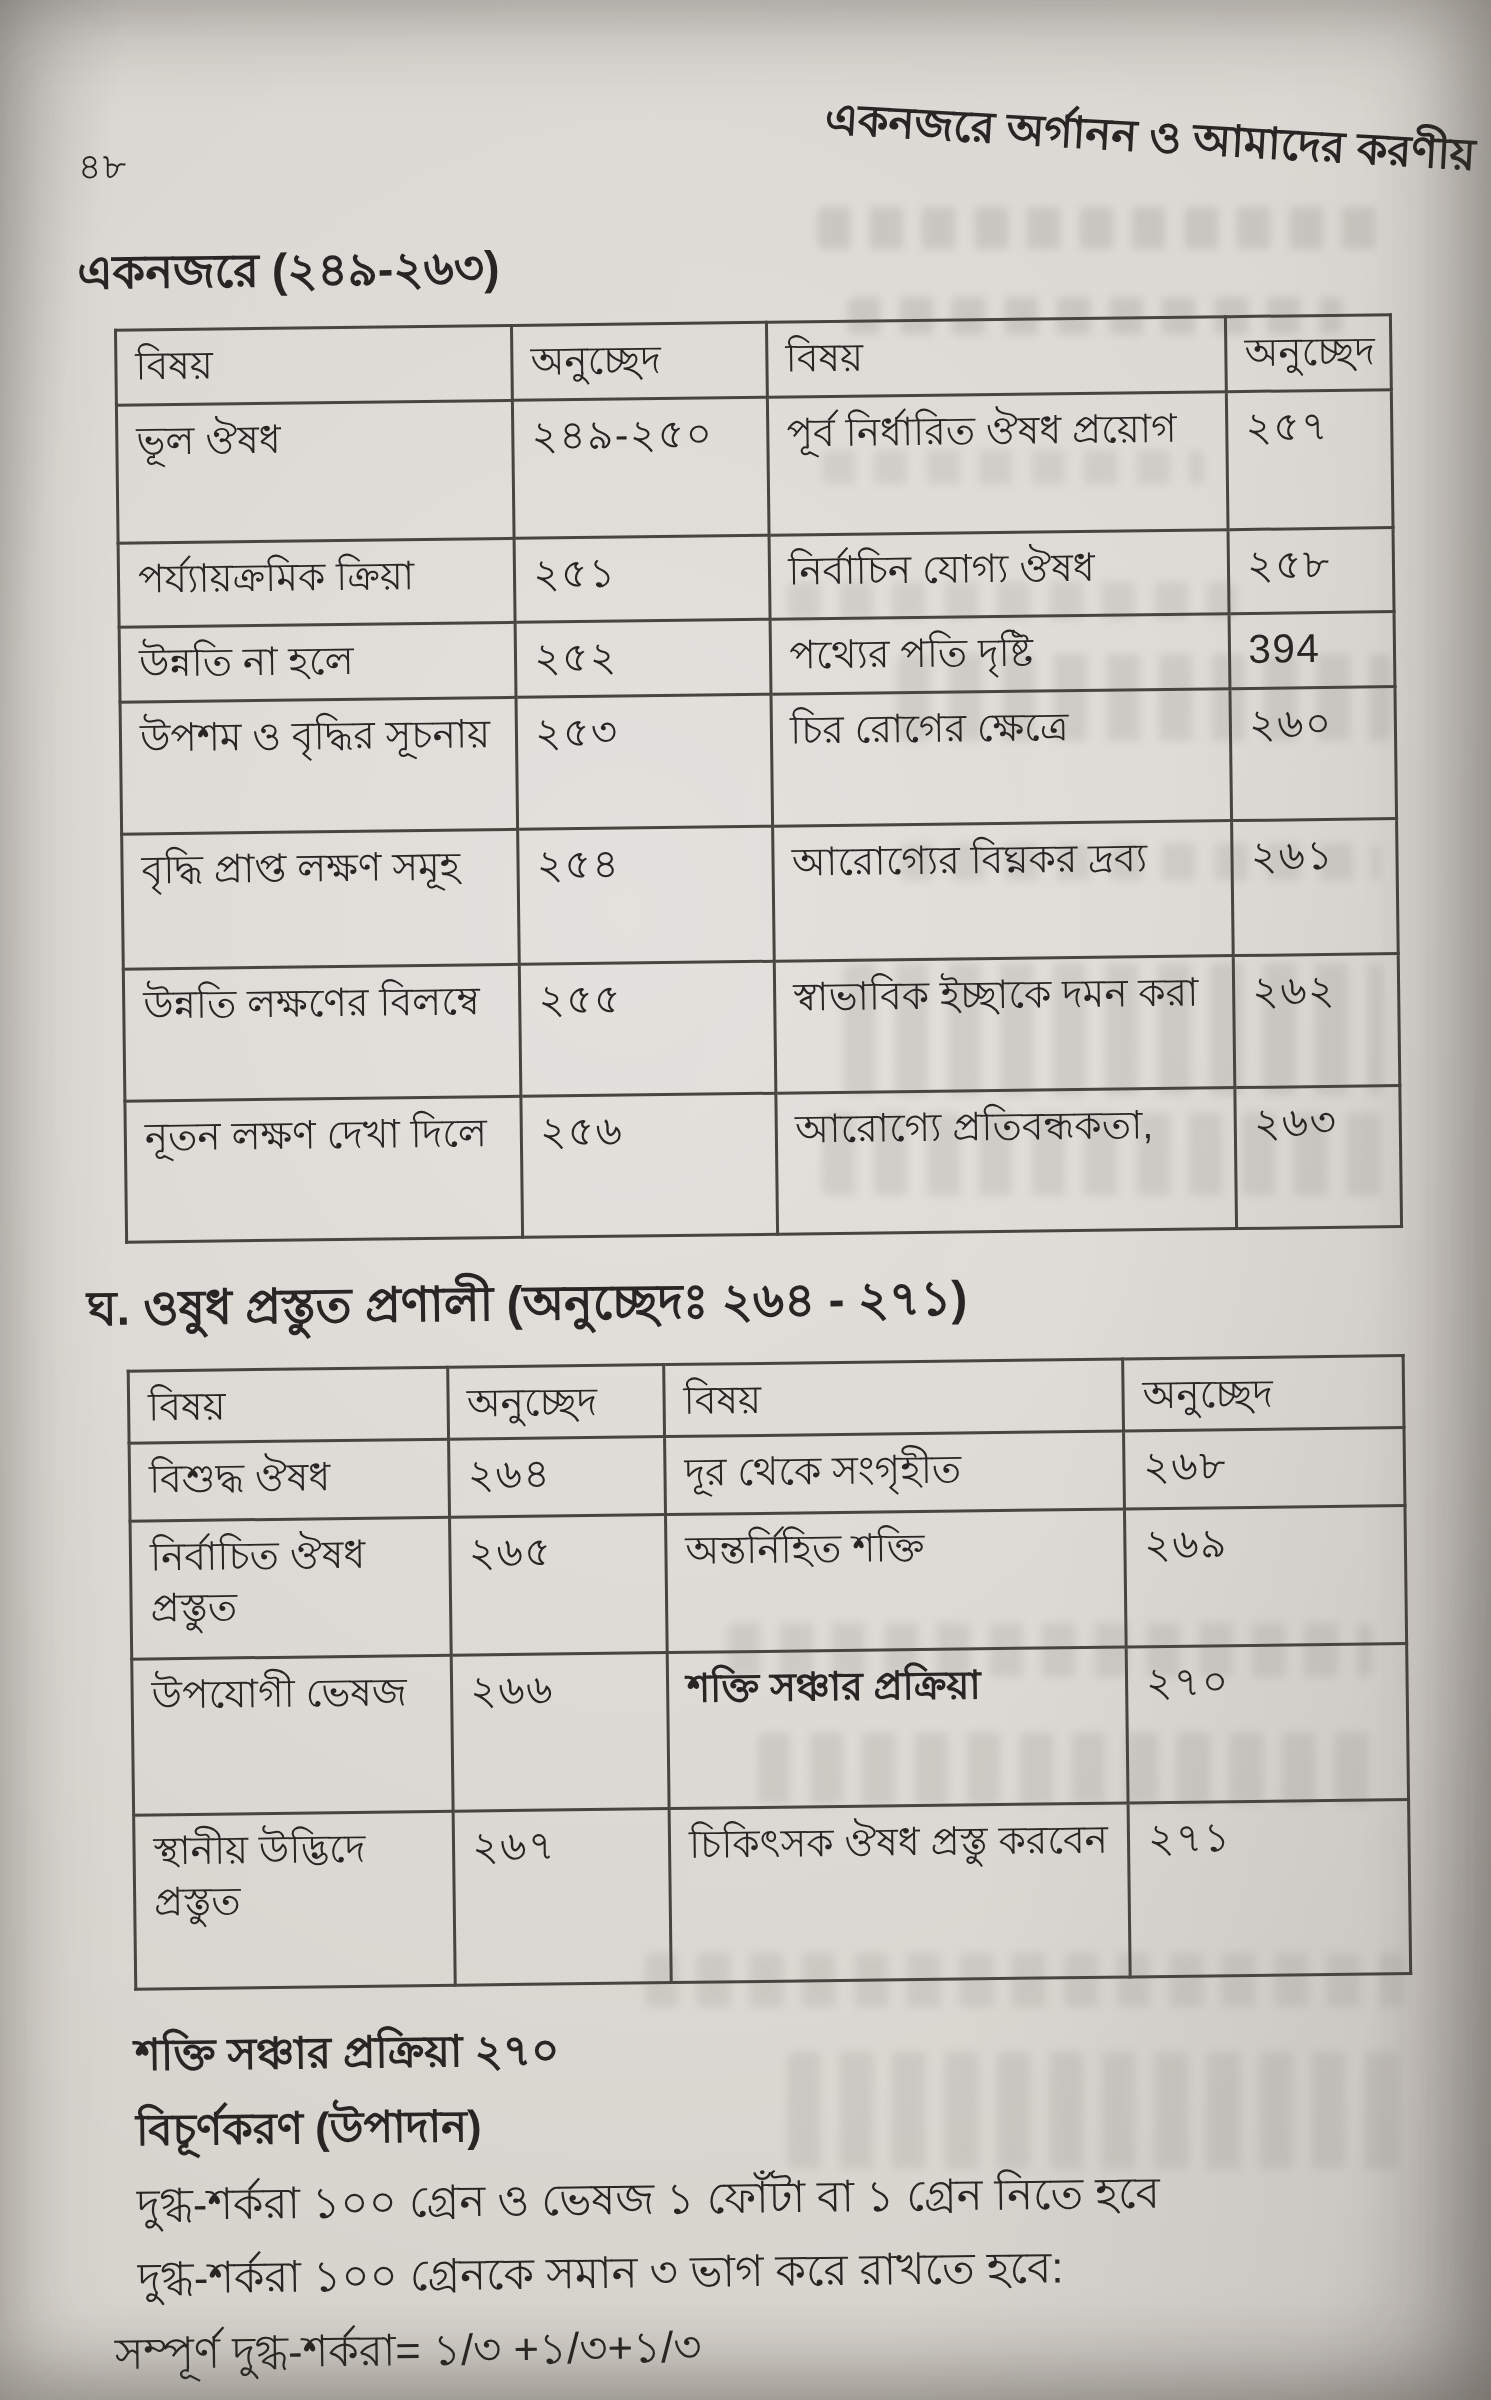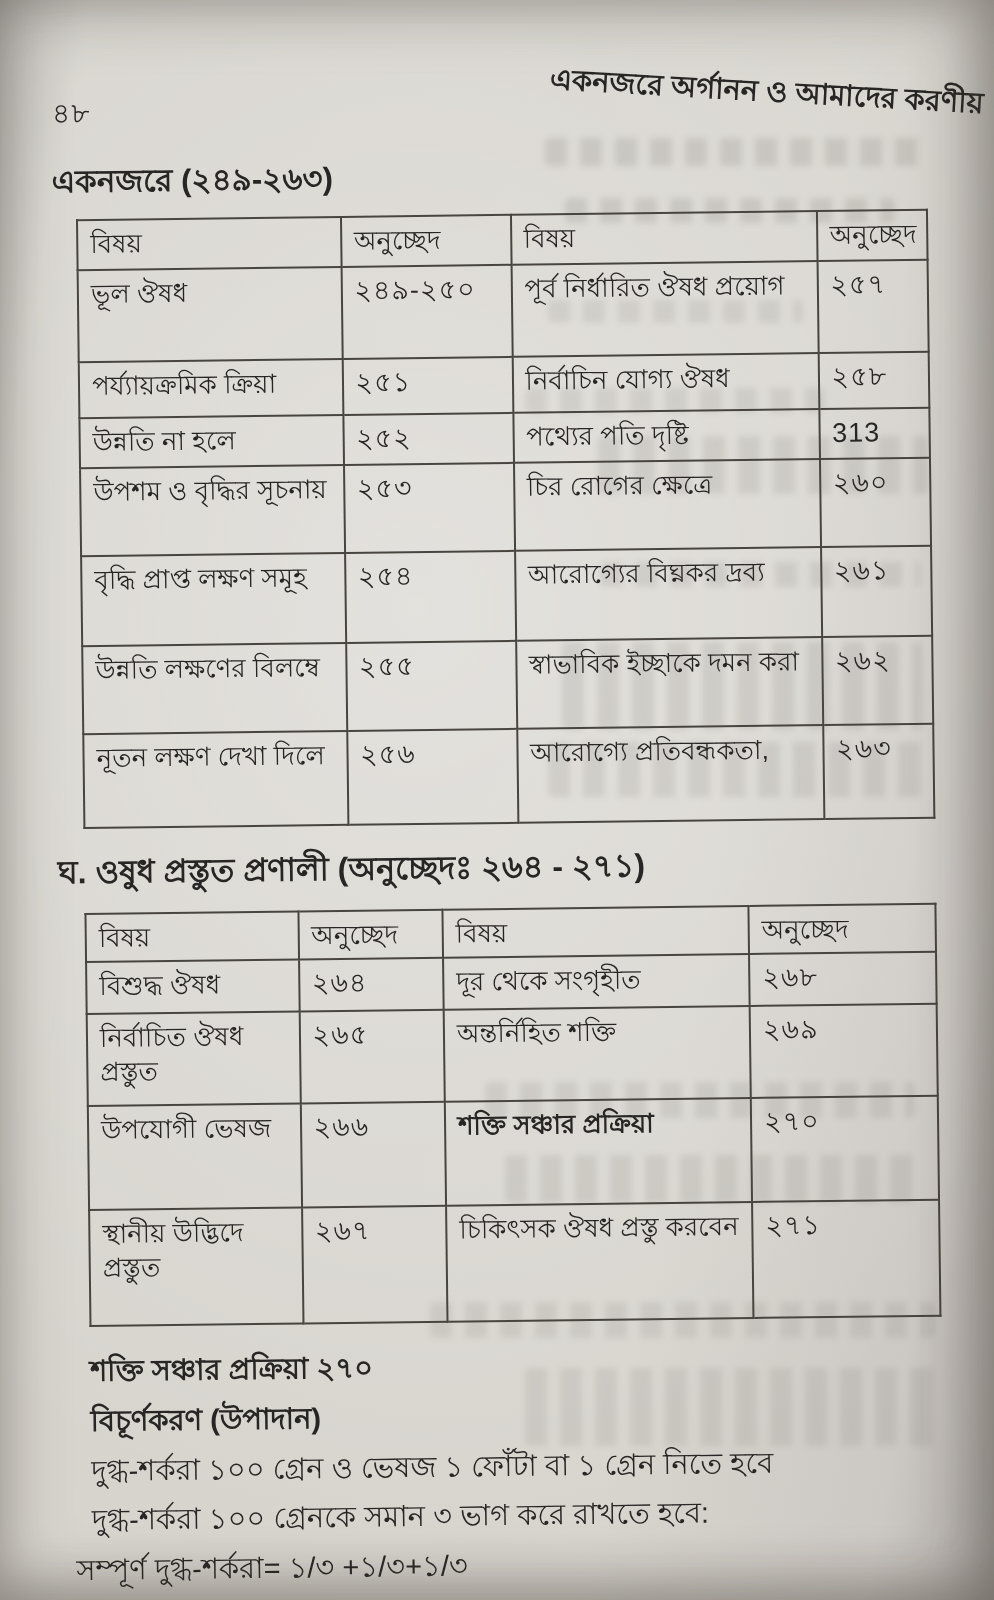--- a/index.html
+++ b/index.html
@@ -14,21 +14,21 @@
     background:
       radial-gradient(130% 95% at 42% 38%, rgba(255,255,255,.30), rgba(0,0,0,0) 62%),
       linear-gradient(100deg,#bcb9b5 0%,#d7d4ce 7%,#d8d5cf 68%,#ccc8c3 90%,#b3afab 100%),
       #d2cfca;
   }
   .page::after{
     content:"";position:absolute;inset:0;pointer-events:none;
     box-shadow:inset 0 0 70px rgba(60,55,48,.30), inset -30px 0 55px rgba(70,64,58,.22),
                inset 0 -20px 45px rgba(70,64,58,.18);
   }
-  .page-number{position:absolute;top:92px;left:52px;font-size:28px;letter-spacing:1px;}
+  .page-number{position:absolute;top:92px;left:52px;font-size:24px;letter-spacing:1px;}
   .header-title{
     position:absolute;top:56px;right:10px;width:max-content;
     font-size:29px;font-weight:bold;
     transform:rotate(3.2deg);transform-origin:left center;
   }
   .content{position:absolute;top:152px;left:58px;width:890px;transform:rotate(-0.7deg);}
   .section-title{font-size:31px;font-weight:bold;margin:0 0 10px 2px;}
   .section-title.second{font-size:32px;margin:18px 0 12px 0;}
   table{border-collapse:collapse;width:852px;margin-left:26px;table-layout:fixed;
         font-size:26px;line-height:1.32;}
@@ -108,21 +108,21 @@
       <tr style="height:56px">
         <td>পর্য্যায়ক্রমিক ক্রিয়া</td>
         <td class="num">২৫১</td>
         <td>নির্বাচিন যোগ্য ঔষধ</td>
         <td class="num">২৫৮</td>
       </tr>
       <tr style="height:46px">
         <td>উন্নতি না হলে</td>
         <td class="num">২৫২</td>
         <td>পথ্যের পতি দৃষ্টি</td>
-        <td class="num">313</td>
+        <td class="num">394</td>
       </tr>
       <tr style="height:88px">
         <td>উপশম ও বৃদ্ধির সূচনায়</td>
         <td class="num">২৫৩</td>
         <td>চির রোগের ক্ষেত্রে</td>
         <td class="num">২৬০</td>
       </tr>
       <tr style="height:90px">
         <td>বৃদ্ধি প্রাপ্ত লক্ষণ সমূহ</td>
         <td class="num">২৫৪</td>

